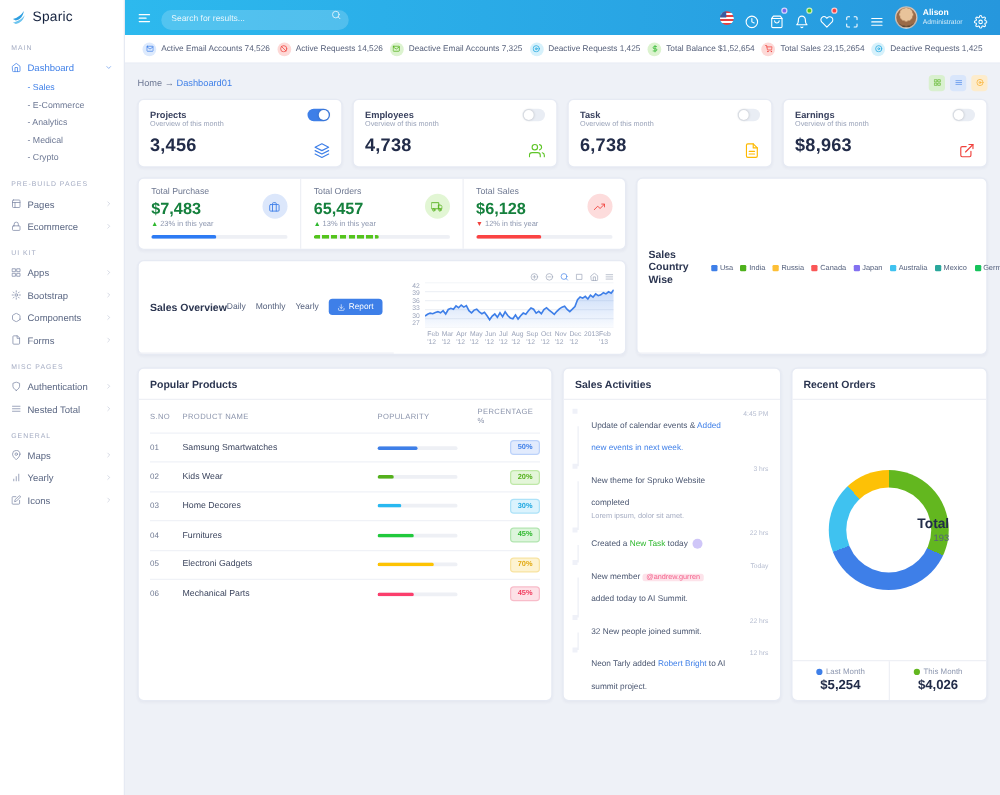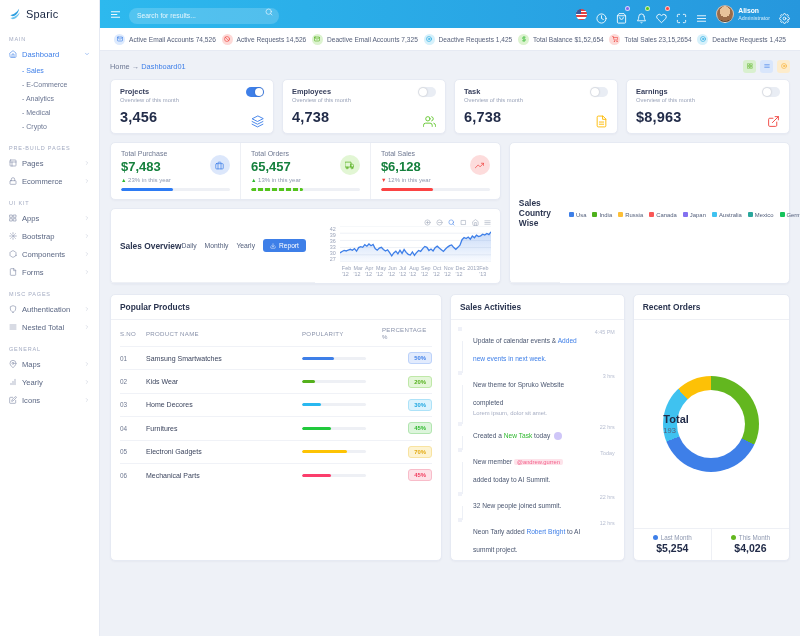--- a/index.html
+++ b/index.html
@@ -156,21 +156,21 @@
   .t-pink-badge { background:#fde3ea; color:#f45f8a; border-radius:2px; padding:0 3px; font-size:5.8px; }
   .mini-av { display:inline-block; width:8px; height:8px; border-radius:50%; background:#cfc6f8; vertical-align:middle; margin-left:2px; }
   .act-sub { font-size:5.9px; color:#a7aec3; margin-top:1px; }
   .act-time { font-size:5.4px; color:#b6bdd0; text-align:right; }
 
   
   .orders { display:flex; flex-direction:column; }
   .donut-wrap { flex:1; display:flex; align-items:center; justify-content:center; padding:8px 0; }
   .donut { width:96px; height:96px; border-radius:50%; position:relative; }
   .donut::after { content:""; position:absolute; inset:14px; background:#fff; border-radius:50%; }
-  .donut-center { position:absolute; inset:0; display:flex; flex-direction:column; align-items:flex-start; justify-content:center; z-index:1; }
+  .donut-center { position:absolute; inset:0; display:flex; flex-direction:column; align-items:flex-end; justify-content:center; z-index:1; }
   .donut-total-label { font-size:11px; font-weight:bold; color:#222c49; }
   .donut-total { font-size:7.5px; color:#55617d; margin-top:1px; }
   .ord-legend { border-top:1px solid #eef0f5; display:flex; }
   .ordl-cell { flex:1; text-align:center; padding:5px 0 6px; }
   .ordl-cell + .ordl-cell { border-left:1px solid #eef0f5; }
   .ordl-top { font-size:6.3px; color:#8e98b0; display:flex; align-items:center; justify-content:center; gap:3px; }
   .ordl-dot { width:5px; height:5px; border-radius:50%; }
   .ordl-val { font-size:10.5px; font-weight:bold; color:#222c49; margin-top:1px; }
 </style>
 </head>

